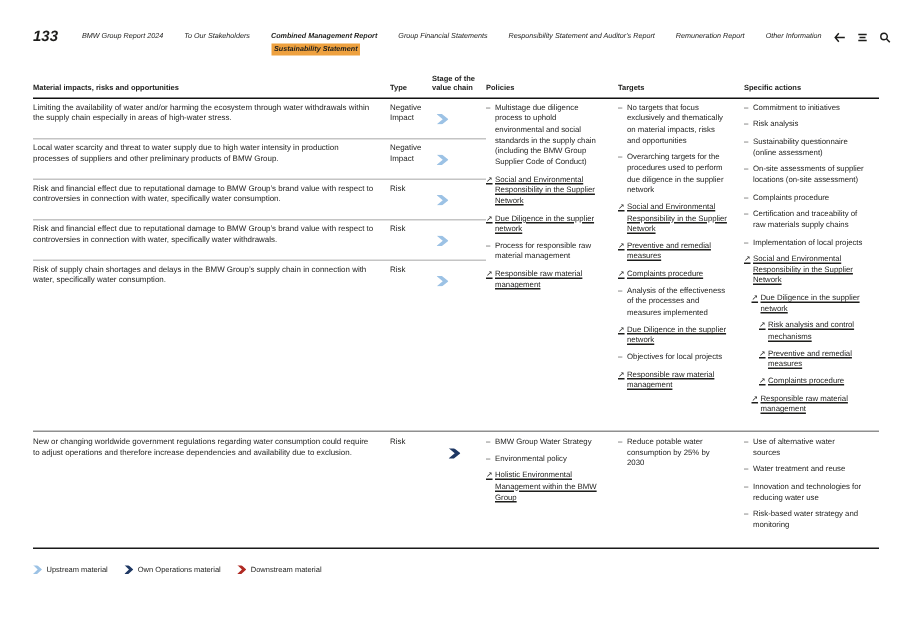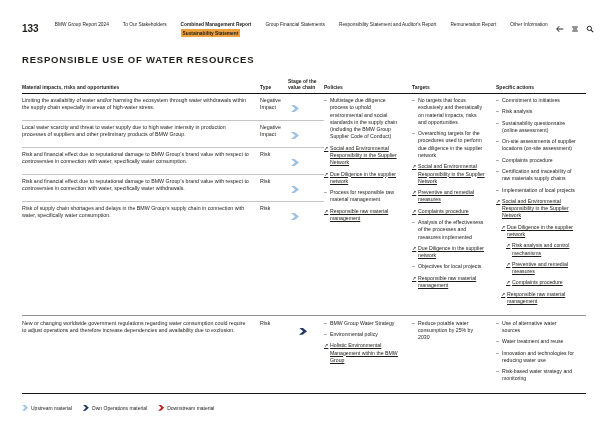--- a/index.html
+++ b/index.html
@@ -6,21 +6,21 @@
     --upstream:#9cc2e5; --own:#1f3864; --downstream:#b02a23;
     --highlight:#eea13f; --text:#1d1d1b; --rule_gray:#c4c4c4; --rule_mid:#8f8f8f;
     --cols: 238px 28px 36px 88px 84px 90px;
   }
   *{box-sizing:border-box;margin:0;padding:0;}
   html,body{width:600px;height:424px;overflow:hidden;}
   body{font-family:"Liberation Sans",sans-serif;color:var(--text);background:#fff;}
   .page{padding:20px 14px 0 22px;}
 
   
-  .hdr{display:flex;align-items:center;}
+  .hdr{display:flex;align-items:flex-start;font-style:italic;}
   .pagenum{font-size:10px;font-weight:bold;line-height:1;margin-right:16px;}
   .nav{display:flex;gap:14px;font-size:4.8px;margin-top:2px;flex:1;}
   .nav-item{display:flex;flex-direction:column;cursor:default;}
   .nav-item .lbl{white-space:nowrap;}
   .nav-item.active .lbl{font-weight:bold;}
   .nav-item .sub{background:var(--highlight);padding:1.5px 2px;margin-top:2px;font-weight:bold;align-self:flex-start;}
   .hicons{display:flex;gap:7px;margin-left:8px;margin-top:1px;}
   .hicons svg{display:block;}
 
   
@@ -122,21 +122,20 @@
       </span>
       <span>
         <svg width="8" height="8" viewBox="0 0 10 10">
             <circle cx="4.2" cy="4.2" r="2.7" stroke="#1d1d1b" stroke-width="1.2" fill="none"></circle>
             <path d="M6.3 6.3 L9 9" stroke="#1d1d1b" stroke-width="1.3"></path>
           </svg>
       </span>
     </div>
   </div>
 
-  <div class="title">RESPONSIBLE USE OF WATER RESOURCES</div>
 
   <div class="table">
 
     <div class="thead">
       <div class="th">Material impacts, risks and opportunities</div>
       <div class="th">Type</div>
       <div class="th">Stage of the value chain</div>
       <div class="th">Policies</div>
       <div class="th">Targets</div>
       <div class="th">Specific actions</div>

